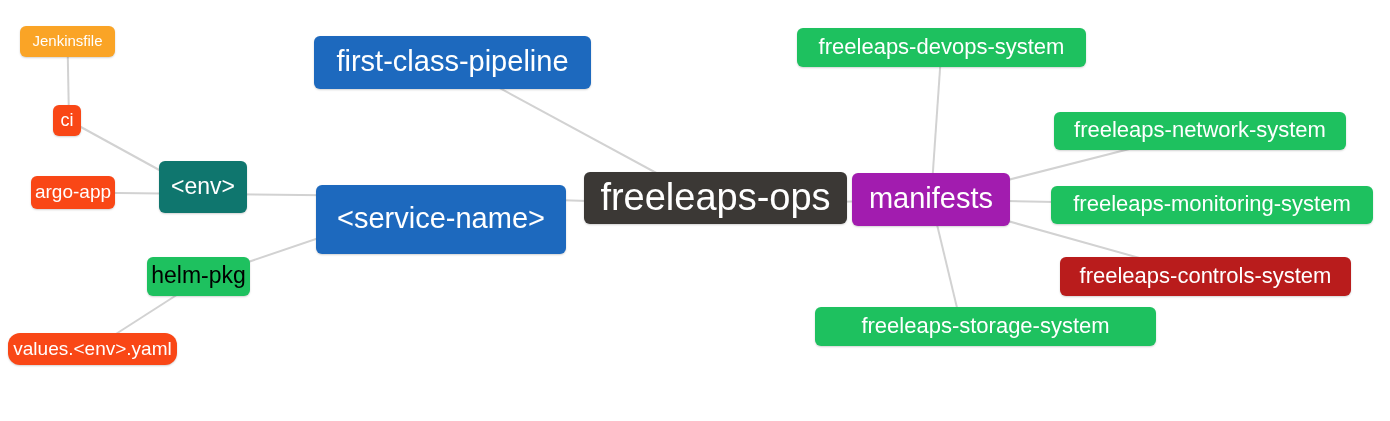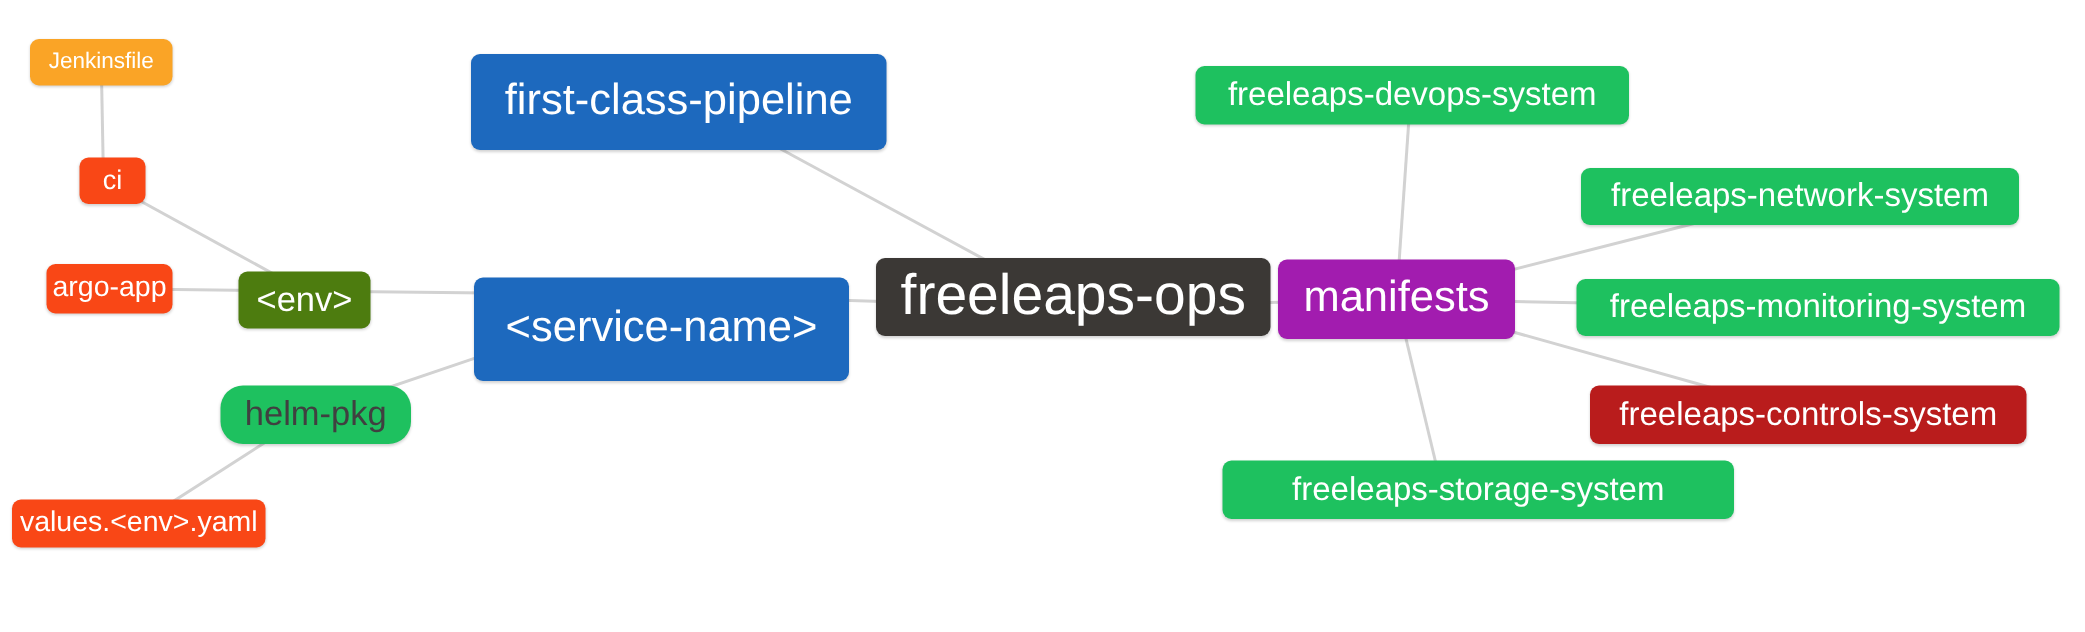--- a/index.html
+++ b/index.html
@@ -60,56 +60,56 @@
       <line x1="931" y1="199.5" x2="941.5" y2="47.5" stroke="#d2d2d2" stroke-width="2"></line>
       <line x1="931" y1="199.5" x2="1200" y2="131" stroke="#d2d2d2" stroke-width="2"></line>
       <line x1="931" y1="199.5" x2="1212" y2="205" stroke="#d2d2d2" stroke-width="2"></line>
       <line x1="931" y1="199.5" x2="1205.5" y2="276.5" stroke="#d2d2d2" stroke-width="2"></line>
       <line x1="931" y1="199.5" x2="961.5" y2="326.5" stroke="#d2d2d2" stroke-width="2"></line>
     </svg>
   <div id="nodes-layer">
       <div class="node" style="left: 584px; top: 172px; width: 263px; height: 52px; background: rgb(59, 56, 53); font-size: 38px; color: rgb(255, 255, 255);">
         <span>freeleaps-ops</span>
       </div>
-      <div class="node" style="left: 314px; top: 36px; width: 277px; height: 64px; background: rgb(29, 105, 190); font-size: 29px; color: rgb(255, 255, 255);">
+      <div class="node" style="left: 314px; top: 36px; width: 277px; height: 53px; background: rgb(29, 105, 190); font-size: 29px; color: rgb(255, 255, 255);">
         <span>first-class-pipeline</span>
       </div>
       <div class="node" style="left: 316px; top: 185px; width: 250px; height: 69px; background: rgb(29, 105, 190); font-size: 29px; color: rgb(255, 255, 255);">
         <span>&lt;service-name&gt;</span>
       </div>
       <div class="node" style="left: 852px; top: 173px; width: 158px; height: 53px; background: #a21caf; font-size: 29px; color: rgb(255, 255, 255);">
         <span>manifests</span>
       </div>
-      <div class="node" style="left: 159px; top: 181px; width: 88px; height: 38px; background: #4d7c0f; font-size: 23px; color: rgb(255, 255, 255);">
+      <div class="node" style="left: 159px; top: 161px; width: 88px; height: 52px; background: #0f766e; font-size: 23px; color: rgb(255, 255, 255);">
         <span>&lt;env&gt;</span>
       </div>
-      <div class="node" style="left: 147px; top: 257px; width: 127px; height: 39px; background: rgb(30, 193, 95); font-size: 23px; color: #404040; border-radius: 15px;">
+      <div class="node" style="left: 147px; top: 257px; width: 103px; height: 39px; background: rgb(30, 193, 95); font-size: 23px; color: #000000;">
         <span>helm-pkg</span>
       </div>
-      <div class="node" style="left: 797px; top: 28px; width: 289px; height: 39px; background: rgb(30, 193, 95); font-size: 22px; color: rgb(255, 255, 255); margin-top: 16px;">
+      <div class="node" style="left: 797px; top: 28px; width: 289px; height: 39px; background: rgb(30, 193, 95); font-size: 22px; color: rgb(255, 255, 255);">
         <span>freeleaps-devops-system</span>
       </div>
       <div class="node" style="left: 1054px; top: 112px; width: 292px; height: 38px; background: rgb(30, 193, 95); font-size: 22px; color: rgb(255, 255, 255);">
         <span>freeleaps-network-system</span>
       </div>
       <div class="node" style="left: 1051px; top: 186px; width: 322px; height: 38px; background: rgb(30, 193, 95); font-size: 22px; color: rgb(255, 255, 255);">
         <span>freeleaps-monitoring-system</span>
       </div>
       <div class="node" style="left: 1060px; top: 257px; width: 291px; height: 39px; background: #b91c1c; font-size: 22px; color: rgb(255, 255, 255);">
         <span>freeleaps-controls-system</span>
       </div>
       <div class="node" style="left: 815px; top: 307px; width: 341px; height: 39px; background: rgb(30, 193, 95); font-size: 22px; color: rgb(255, 255, 255);">
         <span>freeleaps-storage-system</span>
       </div>
-      <div class="node" style="left: 53px; top: 105px; width: 44px; height: 31px; background: rgb(249, 71, 22); font-size: 18px; color: rgb(255, 255, 255);">
+      <div class="node" style="left: 53px; top: 105px; width: 28px; height: 31px; background: rgb(249, 71, 22); font-size: 18px; color: rgb(255, 255, 255);">
         <span>ci</span>
       </div>
       <div class="node" style="left: 31px; top: 176px; width: 84px; height: 33px; background: rgb(249, 71, 22); font-size: 19px; color: rgb(255, 255, 255);">
         <span>argo-app</span>
       </div>
-      <div class="node" style="left: 8px; top: 333px; width: 169px; height: 32px; background: rgb(249, 71, 22); font-size: 19px; color: rgb(255, 255, 255);">
+      <div class="node" style="left: 8px; top: 333px; width: 169px; height: 32px; background: rgb(249, 71, 22); font-size: 19px; color: rgb(255, 255, 255); border-radius: 12px;">
         <span>values.&lt;env&gt;.yaml</span>
       </div>
       <div class="node" style="left: 20px; top: 26px; width: 95px; height: 31px; background: rgb(250, 164, 38); font-size: 15px; color: rgb(255, 255, 255);">
         <span>Jenkinsfile</span>
       </div>
     </div>
 </div>
 
 </body></html>

